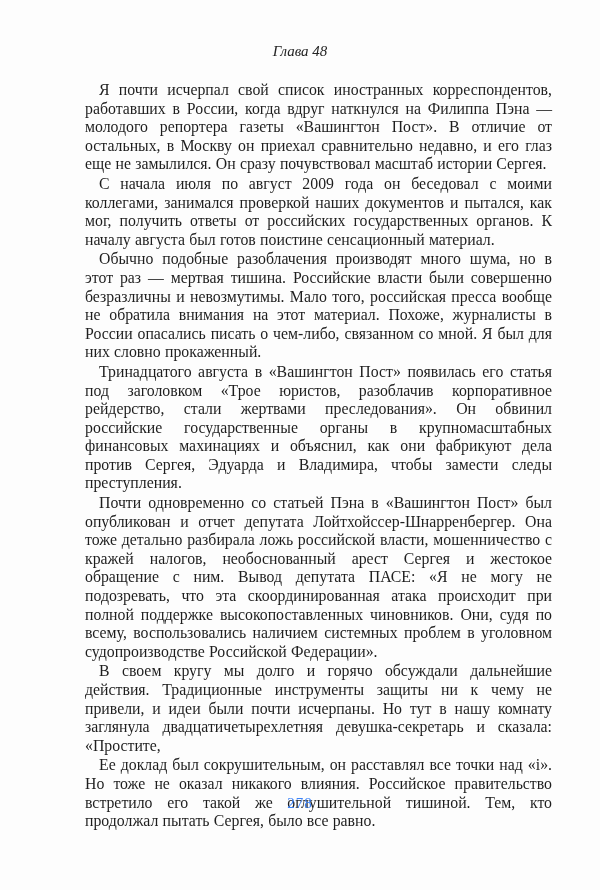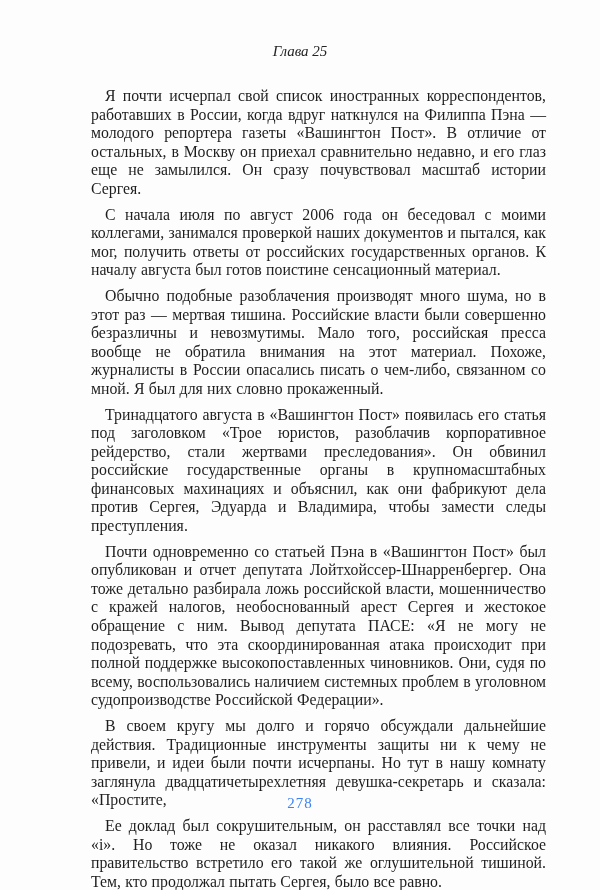--- a/index.html
+++ b/index.html
@@ -33,45 +33,45 @@
     left: 84px;
     width: 469px;
     font-size: 15.8px;
     line-height: 18.6px;
     text-align: justify;
     hyphens: auto;
     -webkit-hyphens: auto;
     word-spacing: 0.02em;
   }
   .text-block p {
-    margin: 7px;
+    margin: 1px;
     padding: 0;
     text-indent: 14px;
   }
   .folio {
     position: absolute;
     top: 795px;
     left: 0;
     width: 600px;
     text-align: center;
     font-size: 15px;
     letter-spacing: 1px;
     color: #3b82f6;
   }
 </style>
 </head>
 <body>
 
 <div class="page">
 
-  <div class="running-head">Глава 25</div>
+  <div class="running-head">Глава 48</div>
 
   <div class="text-block">
     <p>Я почти исчерпал свой список иностранных корреспондентов, работавших в России, когда вдруг наткнулся на Филиппа Пэна — молодого репортера газеты «Вашингтон Пост». В отличие от остальных, в Москву он приехал сравнительно недавно, и его глаз еще не замылился. Он сразу почувствовал масштаб истории Сергея.</p>
-    <p>С начала июля по август 2006 года он беседовал с моими коллегами, занимался проверкой наших документов и пытался, как мог, получить ответы от российских государственных органов. К началу августа был готов поистине сенсационный материал.</p>
+    <p>С начала июля по август 2009 года он беседовал с моими коллегами, занимался проверкой наших документов и пытался, как мог, получить ответы от российских государственных органов. К началу августа был готов поистине сенсационный материал.</p>
     <p>Обычно подобные разоблачения производят много шума, но в этот раз — мертвая тишина. Российские власти были совершенно безразличны и невозмутимы. Мало того, российская пресса вообще не обратила внимания на этот материал. Похоже, журналисты в России опасались писать о чем-либо, связанном со мной. Я был для них словно прокаженный.</p>
     <p>Тринадцатого августа в «Вашингтон Пост» появилась его статья под заголовком «Трое юристов, разоблачив корпоративное рейдерство, стали жертвами преследования». Он обвинил российские государственные органы в крупномасштабных финансовых махинациях и объяснил, как они фабрикуют дела против Сергея, Эдуарда и Владимира, чтобы замести следы преступления.</p>
     <p>Почти одновременно со статьей Пэна в «Вашингтон Пост» был опубликован и отчет депутата Лойтхойссер-Шнарренбергер. Она тоже детально разбирала ложь российской власти, мошенничество с кражей налогов, необоснованный арест Сергея и жестокое обращение с ним. Вывод депутата ПАСЕ: «Я не могу не подозревать, что эта скоординированная атака происходит при полной поддержке высокопоставленных чиновников. Они, судя по всему, воспользовались наличием системных проблем в уголовном судопроизводстве Российской Федерации».</p>
     <p>В своем кругу мы долго и горячо обсуждали дальнейшие действия. Традиционные инструменты защиты ни к чему не привели, и идеи были почти исчерпаны. Но тут в нашу комнату заглянула двадцатичетырехлетняя девушка-секретарь и сказала: «Простите,</p>
     <p>Ее доклад был сокрушительным, он расставлял все точки над «i». Но тоже не оказал никакого влияния. Российское правительство встретило его такой же оглушительной тишиной. Тем, кто продолжал пытать Сергея, было все равно.</p>
   </div>
 
   <div class="folio">278</div>
 
 </div>

